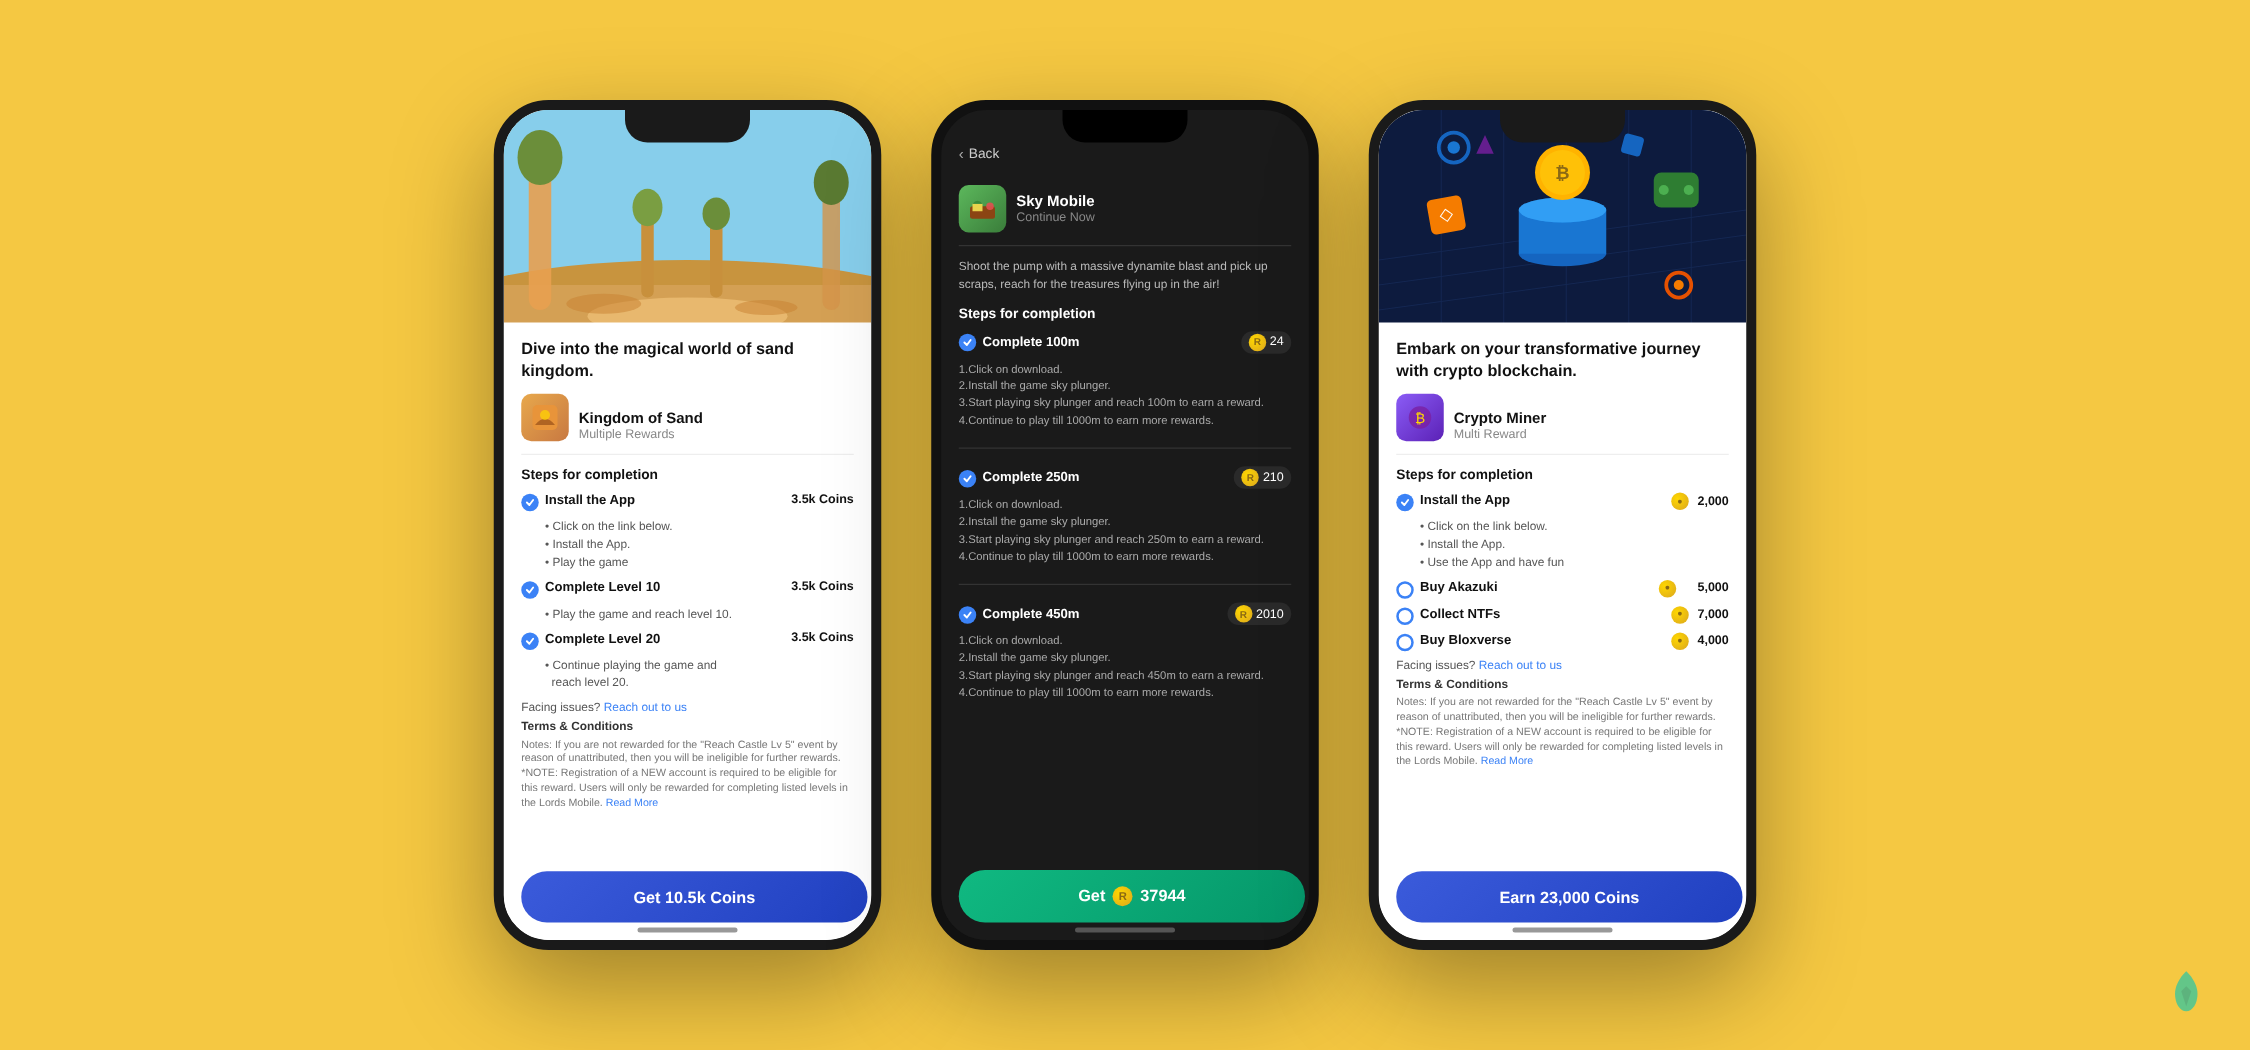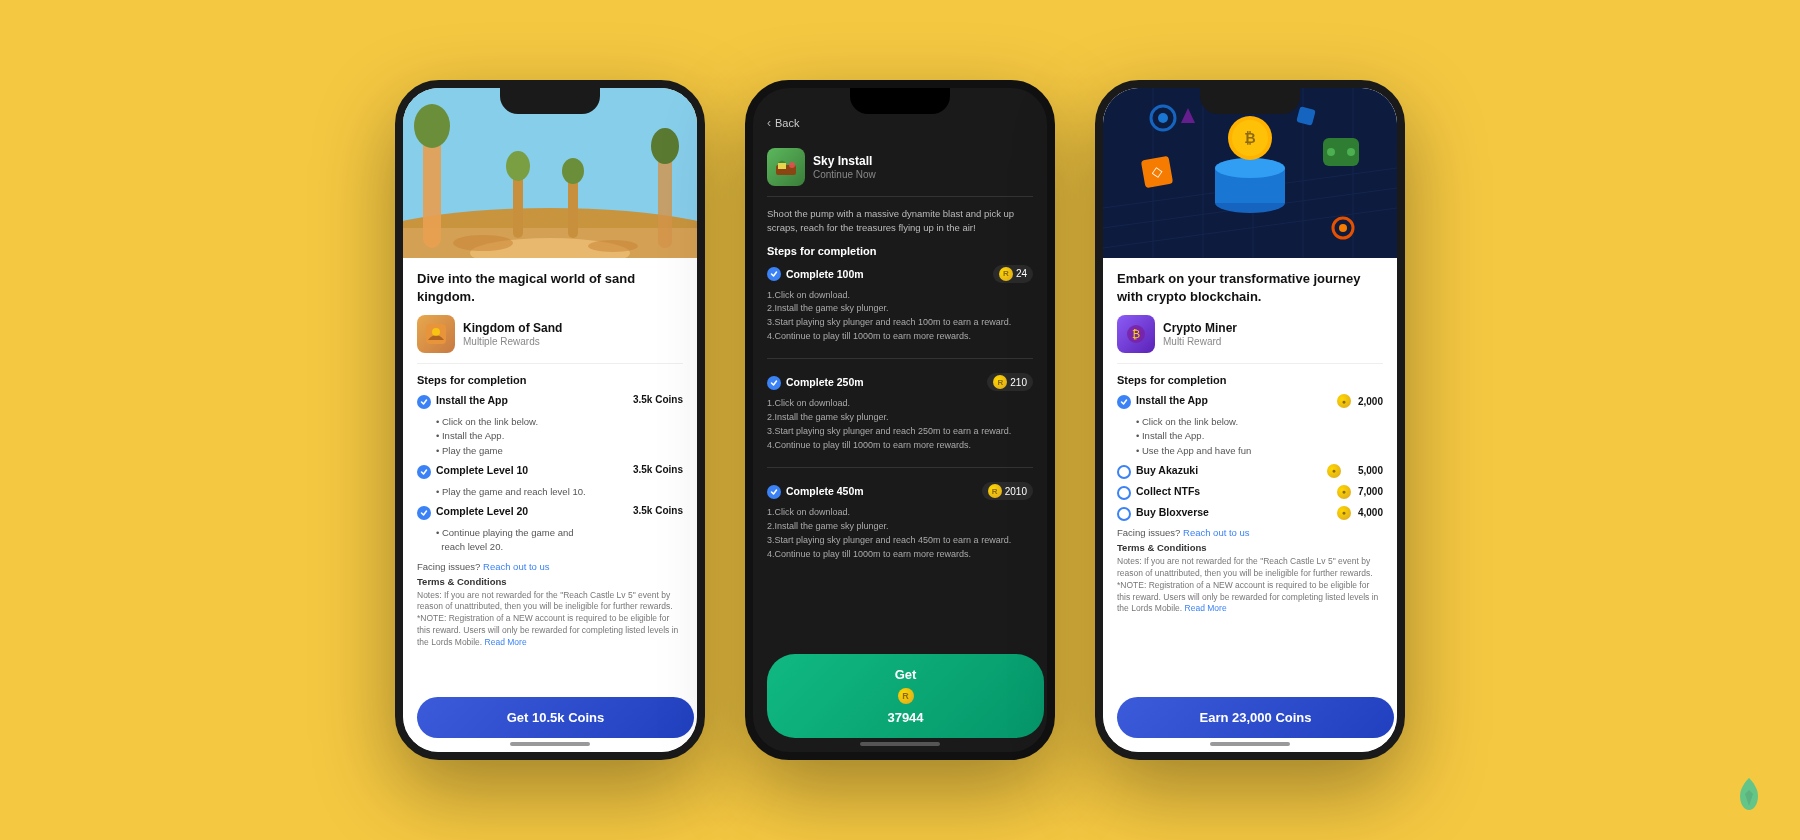--- a/index.html
+++ b/index.html
@@ -116,21 +116,21 @@
     .p1-desc {
       font-size: 13px;
       font-weight: 600;
       color: #111;
       margin-bottom: 10px;
       line-height: 1.35;
     }
 
     .app-row {
       display: flex;
-      align-items: center;
+      align-items: flex-end;
       gap: 8px;
       padding-bottom: 10px;
       border-bottom: 1px solid #eee;
       margin-bottom: 10px;
     }
     .app-icon {
       width: 38px;
       height: 38px;
       border-radius: 8px;
       background: linear-gradient(135deg, #e8a84c, #c87941);
@@ -258,24 +258,23 @@
       border-radius: 28px;
       color: #fff;
       font-size: 13px;
       font-weight: 700;
       cursor: pointer;
       text-align: center;
     }
     .cta-btn-green {
       background: linear-gradient(135deg, #10B981, #059669);
       display: flex;
-      align-items: center;
+      align-items: flex-start;
       justify-content: center;
       gap: 6px;
-      flex-direction: column;
     }
 
     
     .p2-header {
       position: absolute;
       top: 28px;
       left: 14px;
       right: 14px;
       display: flex;
       align-items: center;
@@ -541,21 +540,21 @@
           <div class="app-icon" style="background:linear-gradient(135deg,#5CB85C,#3A7D3A);">
             <svg width="24" height="24" viewBox="0 0 24 24">
                 <rect width="24" height="24" fill="transparent"></rect>
                 <rect x="2" y="10" width="20" height="10" rx="2" fill="#8B4513"></rect>
                 <rect x="4" y="8" width="8" height="6" fill="#E8D44D"></rect>
                 <path d="M4 8 Q8 3 12 8" fill="#3A8A3A"></path>
                 <circle cx="18" cy="10" r="3" fill="#E05050" opacity="0.9"></circle>
               </svg>
           </div>
           <div>
-            <div class="app-name" style="color:#fff;">Sky Install</div>
+            <div class="app-name" style="color:#fff;">Sky Mobile</div>
             <div class="app-subtitle" style="color:#888;">Continue Now</div>
           </div>
         </div>
 
         <div style="font-size:9.5px;color:#bbb;line-height:1.45;margin-bottom:10px;">Shoot the pump with a massive dynamite blast and pick up scraps, reach for the treasures flying up in the air!</div>
 
         <div class="dark-section-title">Steps for completion</div>
 
         <div class="dark-step-row">
           <div class="dark-step-header">

